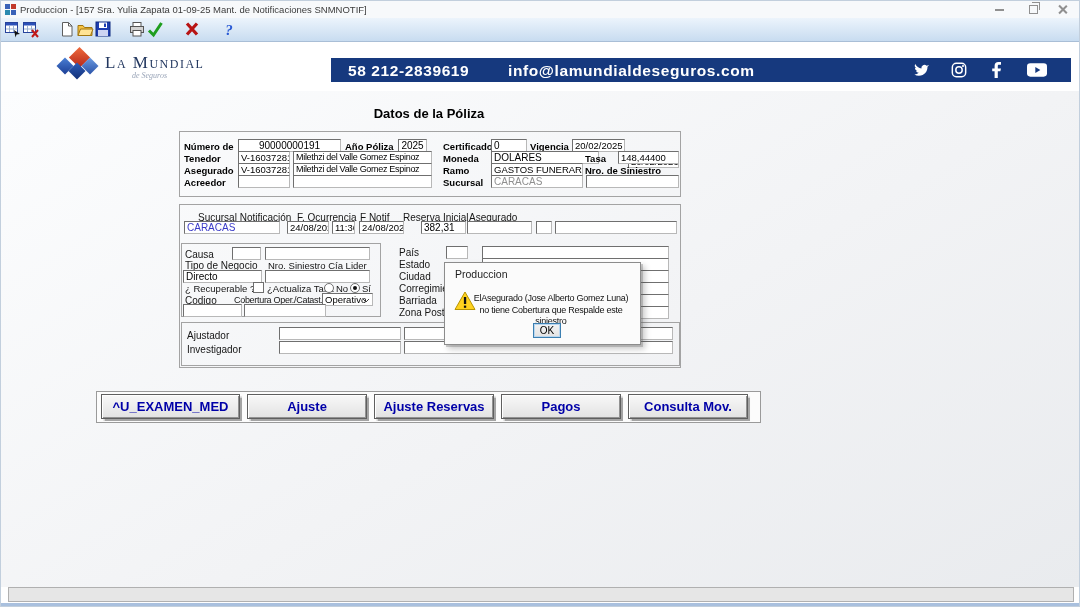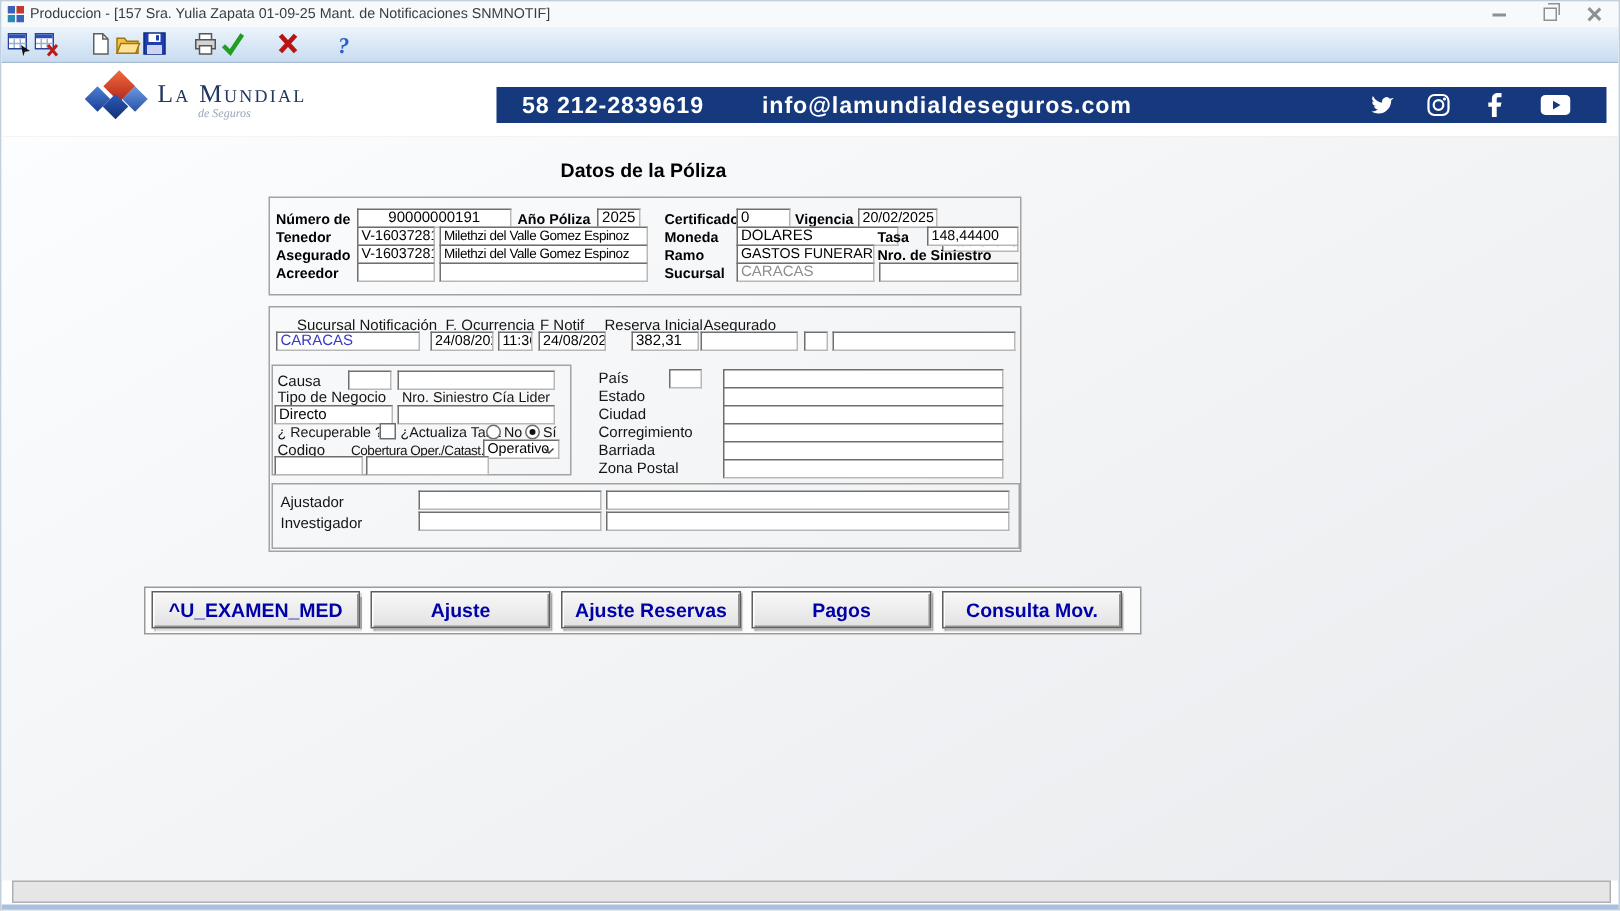--- a/index.html
+++ b/index.html
@@ -263,17 +263,30 @@
   <div class="fr" style="left:278px;top:340px;width:122px"></div>
   <div class="fr" style="left:403px;top:340px;width:269px"></div>
 
   <div class="box" style="left:95px;top:390px;width:663px;height:30px;background:#fcfcfc;border-color:#9a9a9a;"></div>
   <div class="abtn" style="left:100px;top:393px;width:137px">^U_EXAMEN_MED</div>
   <div class="abtn" style="left:246px;top:393px;width:118px">Ajuste</div>
   <div class="abtn" style="left:373px;top:393px;width:118px">Ajuste Reservas</div>
   <div class="abtn" style="left:500px;top:393px;width:118px">Pagos</div>
   <div class="abtn" style="left:627px;top:393px;width:118px">Consulta Mov.</div>
 
+  <div class="dialog">
+    <span class="dlg-title">Produccion</span>
+    <svg class="abs" style="left:9px;top:28px" width="22" height="20">
+      <path d="M11 1 L21 18.5 H1 Z" fill="#ffd21e" stroke="#b89400" stroke-width="1"></path>
+      <rect x="9.9" y="6" width="2.3" height="7" fill="#111"></rect>
+      <rect x="9.9" y="14.6" width="2.3" height="2.2" fill="#111"></rect>
+    </svg>
+    <div class="dlg-msg">
+      <div>ElAsegurado (Jose Alberto Gomez Luna)</div>
+      <div>no tiene Cobertura que Respalde este siniestro</div>
+    </div>
+    <div class="dlg-ok">OK</div>
+  </div>
 
   <div class="statusbar"></div>
   <div class="bottomstrip"></div>
 
 </div>
 
 </body></html>

